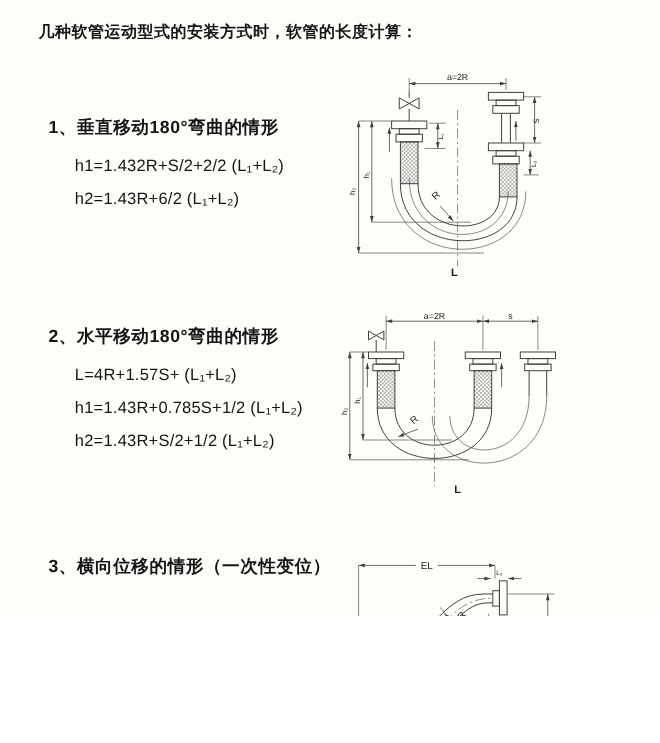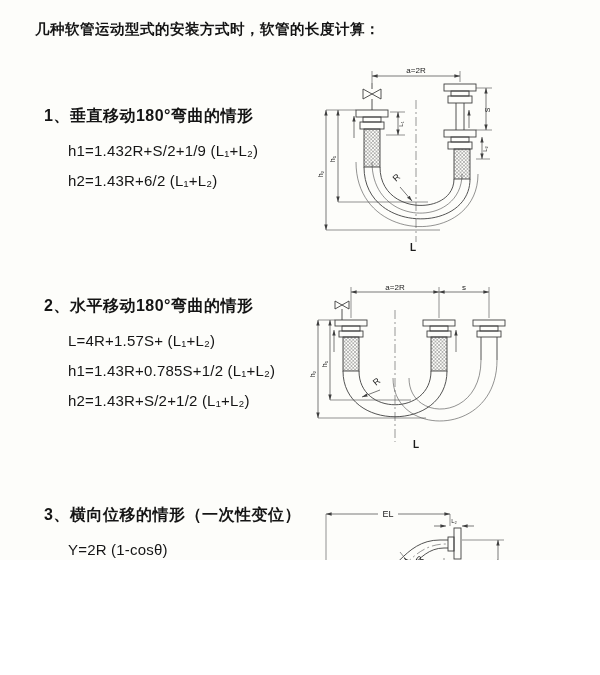--- a/index.html
+++ b/index.html
@@ -20,34 +20,33 @@
 </style>
 </head>
 <body>
 
 <div class="page">
 
   <div class="title">几种软管运动型式的安装方式时，软管的长度计算：</div>
 
   <div class="sec" style="top:106px;">
     <div class="sec-heading">1、垂直移动180°弯曲的情形</div>
-    <div class="formula">h1=1.432R+S/2+1/9 (L₁+L₂)</div>
+    <div class="formula">h1=1.432R+S/2+2/2 (L₁+L₂)</div>
     <div class="formula">h2=1.43R+6/2 (L₁+L₂)</div>
   </div>
 
   <div class="sec" style="top:296px;">
     <div class="sec-heading">2、水平移动180°弯曲的情形</div>
     <div class="formula">L=4R+1.57S+ (L₁+L₂)</div>
     <div class="formula">h1=1.43R+0.785S+1/2 (L₁+L₂)</div>
     <div class="formula">h2=1.43R+S/2+1/2 (L₁+L₂)</div>
   </div>
 
   <div class="sec" style="top:505px;">
     <div class="sec-heading">3、横向位移的情形（一次性变位）</div>
-    <div class="formula">Y=2R (1-cosθ)</div>
   </div>
 
   <svg class="diag" style="left:310px;top:64px;" width="280" height="190" viewBox="0 0 280 190">
     <defs>
       <marker id="mE" markerWidth="9" markerHeight="7" refX="8" refY="3" orient="auto">
         <path d="M0,0.6 L8,3 L0,5.4 Z" fill="#3f3f3f"></path>
       </marker>
       <marker id="mS" markerWidth="9" markerHeight="7" refX="0" refY="3" orient="auto">
         <path d="M8,0.6 L0,3 L8,5.4 Z" fill="#3f3f3f"></path>
       </marker>

